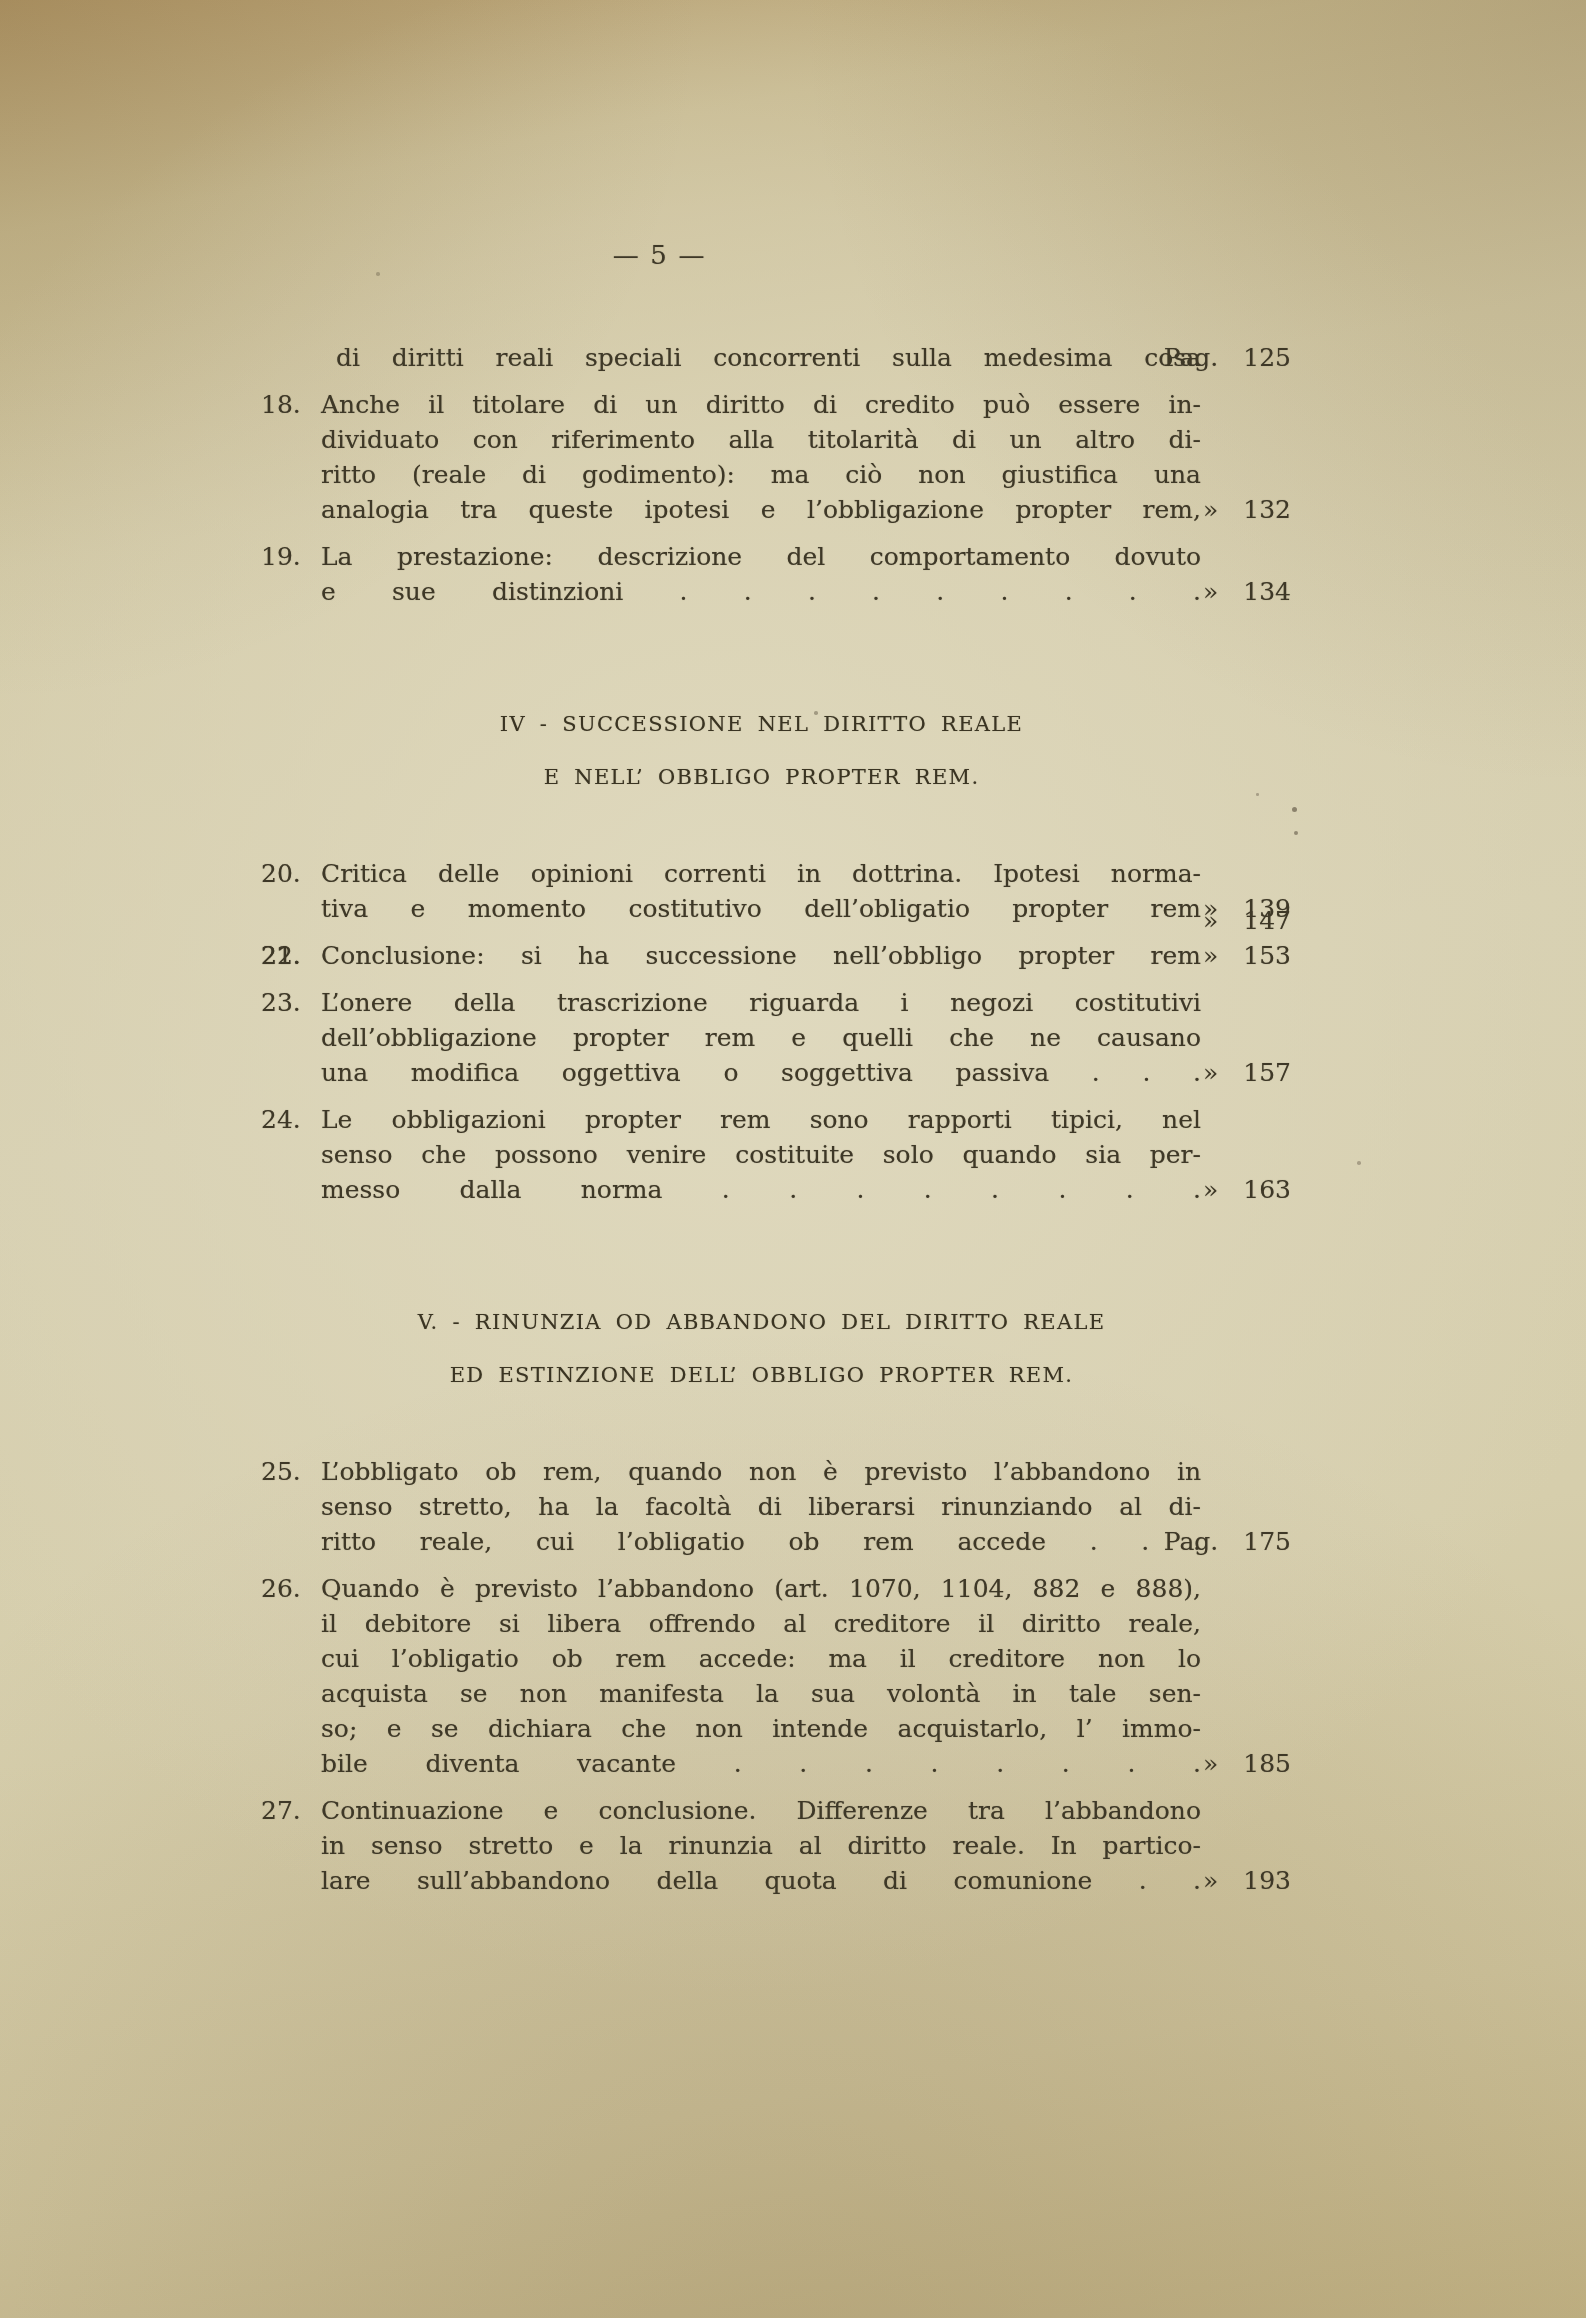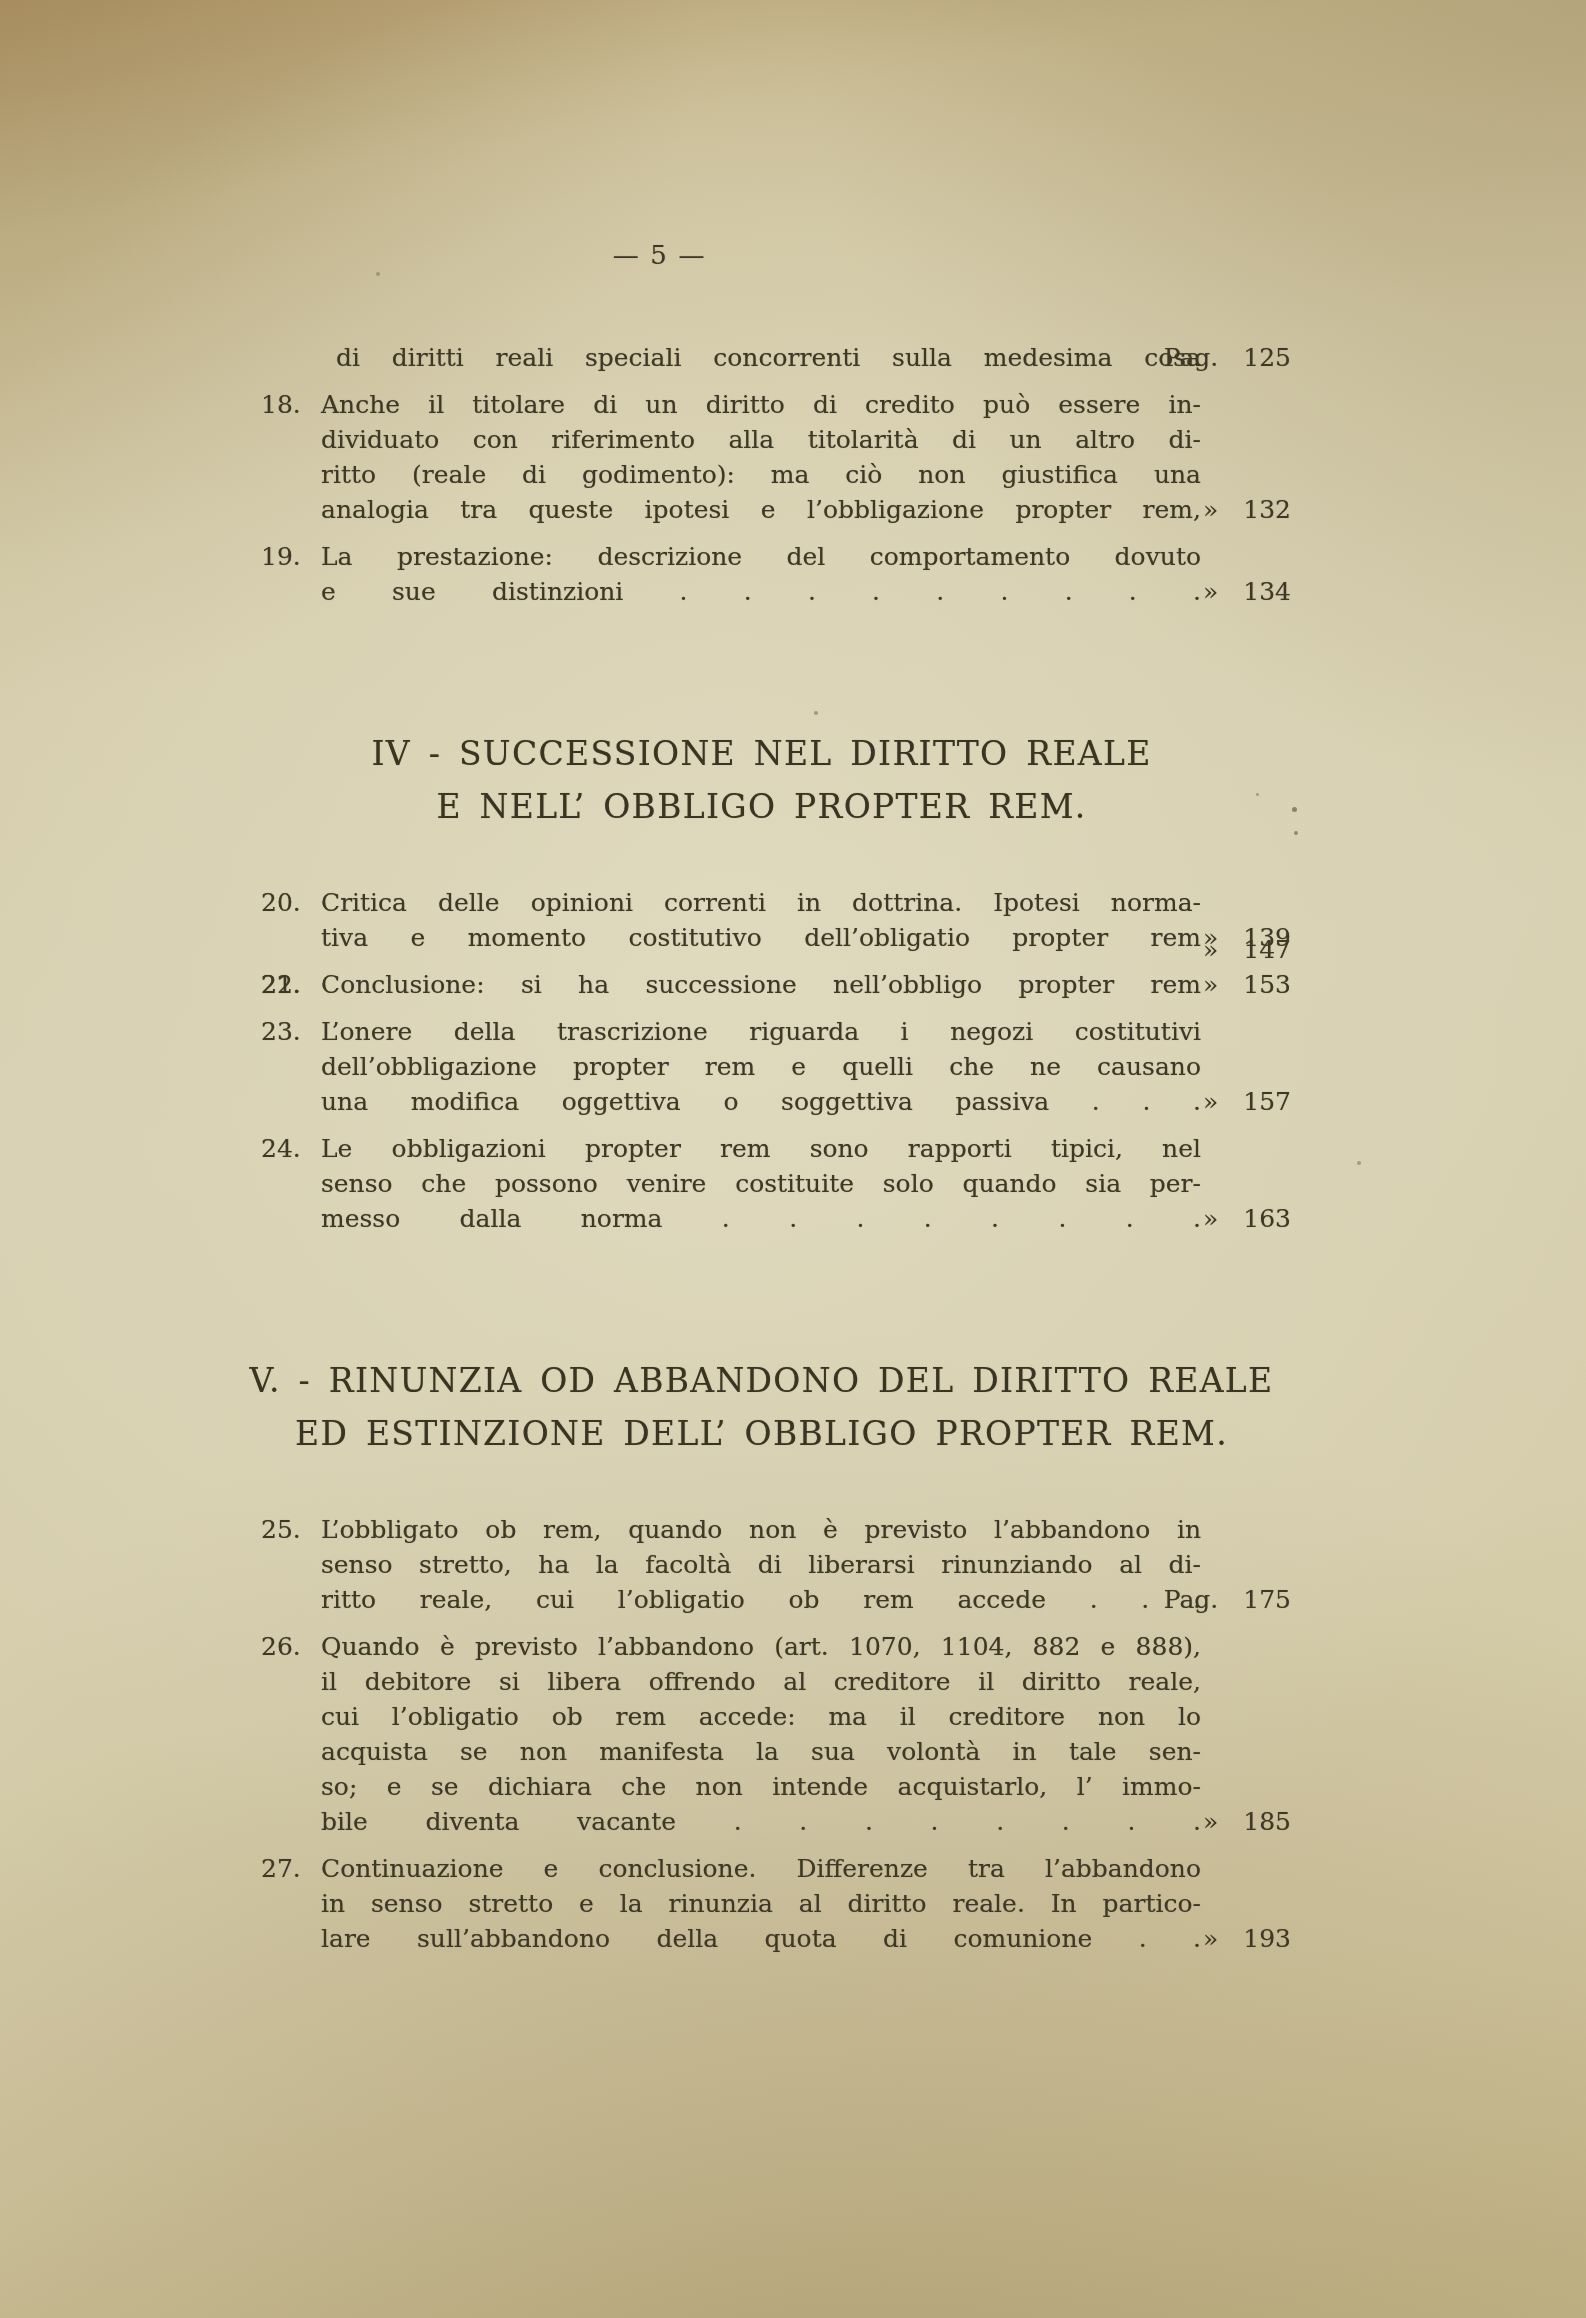--- a/index.html
+++ b/index.html
@@ -28,24 +28,24 @@
   }
   .folio {
     margin-top: 238px;
     text-align: center;
     transform: translateX(-102px);
     font-size: 26px;
     line-height: 35px;
     letter-spacing: 1.7px;
   }
   .heading {
-    margin-top: 118px;
+    margin-top: 89px;
     margin-bottom: 52px;
     text-align: center;
-    font-size: 33px;
+    font-size: 21px;
     line-height: 53px;
     letter-spacing: 1.3px;
     word-spacing: 6px;
     color: #3a3422;
   }
   .heading .hline { white-space: nowrap; }
   .group .entry + .entry { margin-top: 12px; }
   .g0 .entry:first-child { margin-top: 67px; }
   .entry {
     position: relative;

